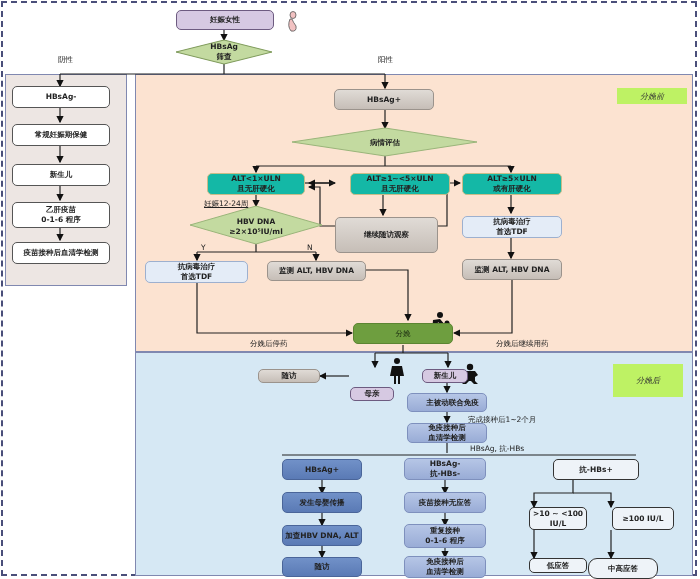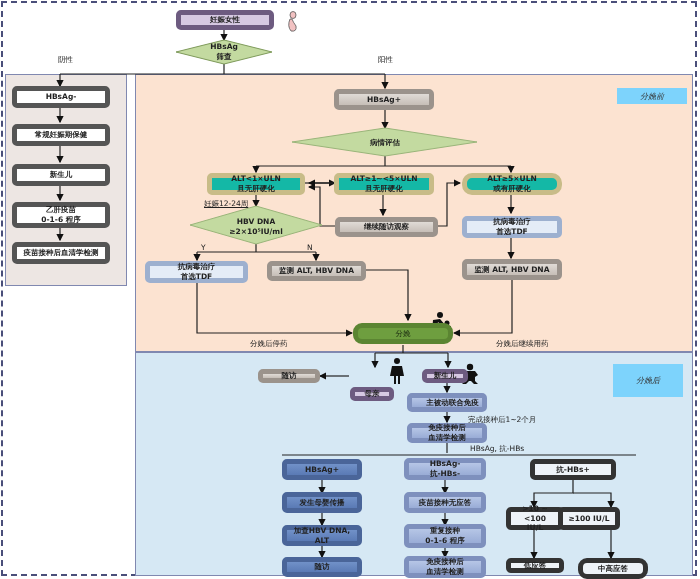--- a/index.html
+++ b/index.html
@@ -1,30 +1,30 @@
 <!DOCTYPE html>
 <html><head>
 <meta charset="utf-8">
 <style>
   html, body { margin:0; padding:0; }
   body { width:700px; height:579px; position:relative; background:#fff; font-family:"DejaVu Sans", sans-serif; overflow:hidden; }
   .frame { position:absolute; left:1px; top:1px; width:696px; height:575px; border:2px dashed #4a4f7a; box-sizing:border-box; }
   .panel { position:absolute; box-sizing:border-box; border:1px solid #8088b0; }
-  .box { position:absolute; box-sizing:border-box; border:5px solid #d946ef; border-radius:5px; display:flex; align-items:center; justify-content:center; text-align:center; font-size:7.5px; font-weight:bold; color:#222; line-height:1.3; white-space:pre-line; }
+  .box { position:absolute; box-sizing:border-box; border:1px solid #d946ef; border-radius:5px; display:flex; align-items:center; justify-content:center; text-align:center; font-size:7.5px; font-weight:bold; color:#222; line-height:1.3; white-space:pre-line; }
   .white { background:#fff; border-color:#555; }
   .purple { background:#d6c9e2; border-color:#6d5b80; }
   .grey { background:linear-gradient(#e0dbd6,#c6beb7); border-color:#9b938c; }
   .yellow { background:#14b8a6; border-color:#c8bc88; }
   .lightblue { background:#e4ecf7; border-color:#9db0cf; }
   .blue { background:linear-gradient(#b6c6e6,#99acd6); border-color:#7e90bd; }
   .darkblue { background:linear-gradient(#7191c8,#5a7ab5); border-color:#4a6599; }
-  .outline { background:#eef3f8; border-color:#333; }
+  .outline { background:#eef3f8; border-color:#333;margin-left:23px; }
   .green { background:#6e9e3f; border-color:#5b8532; color:#1a2a10; font-weight:normal; }
   .label { position:absolute; font-size:7.5px; font-weight:normal; color:#222; white-space:nowrap; }
-  .stage { position:absolute; background:#7dd3fc; font-size:8px; font-style:italic; color:#333; display:flex; align-items:center; justify-content:center; }
+  .stage { position:absolute; background:#bef264; font-size:8px; font-style:italic; color:#333; display:flex; align-items:center; justify-content:center; }
   svg.lines { position:absolute; left:0; top:0; }
   .diamond-text { position:absolute; font-size:7.5px; font-weight:bold; color:#222; text-align:center; line-height:1.3; white-space:pre-line; }
 </style>
 </head>
 <body>
 
 <div class="frame"></div>
 
 <div class="panel" style="left:5px;top:74px;width:122px;height:212px;background:#ede6e3;"></div>
 <div class="panel" style="left:135px;top:74px;width:558px;height:278px;background:#fce3d1;"></div>
@@ -122,37 +122,37 @@
 <div class="box white" style="left:12px;top:164px;width:98px;height:22px;">新生儿</div>
 <div class="box white" style="left:12px;top:202px;width:98px;height:26px;">乙肝疫苗
 0-1-6 程序</div>
 <div class="box white" style="left:12px;top:242px;width:98px;height:22px;">疫苗接种后血清学检测</div>
 
 <div class="stage" style="left:617px;top:88px;width:70px;height:16px;">分娩前</div>
 <div class="box grey" style="left:334px;top:89px;width:100px;height:21px;">HBsAg+</div>
 <div class="diamond-text" style="left:345px;top:138px;width:80px;">病情评估</div>
 <div class="box yellow" style="left:207px;top:173px;width:98px;height:22px;">ALT&lt;1×ULN
 且无肝硬化</div>
-<div class="box yellow" style="left:334px;top:173px;width:100px;height:22px;">ALT≥1~&lt;5×ULN
+<div class="box yellow" style="left:350px;top:173px;width:100px;height:22px;">ALT≥1~&lt;5×ULN
 且无肝硬化</div>
-<div class="box yellow" style="left:462px;top:173px;width:100px;height:22px;border-radius:10px;">ALT≥5×ULN
+<div class="box yellow" style="left:462px;top:173px;width:100px;height:22px;">ALT≥5×ULN
 或有肝硬化</div>
 <div class="label" style="left:204px;top:199px;font-weight:normal;text-decoration:underline;">妊娠12-24周</div>
 <div class="diamond-text" style="left:216px;top:217px;width:80px;">HBV DNA
 ≥2×10⁵IU/ml</div>
 <div class="label" style="left:201px;top:243px;">Y</div>
 <div class="label" style="left:307px;top:243px;">N</div>
-<div class="box grey" style="left:335px;top:217px;width:103px;height:20px;">继续随访观察</div>
+<div class="box grey" style="left:335px;top:217px;width:103px;height:36px;">继续随访观察</div>
 <div class="box lightblue" style="left:145px;top:261px;width:103px;height:22px;">抗病毒治疗
 首选TDF</div>
 <div class="box grey" style="left:267px;top:261px;width:99px;height:20px;">监测 ALT, HBV DNA</div>
 <div class="box lightblue" style="left:462px;top:216px;width:100px;height:22px;">抗病毒治疗
 首选TDF</div>
 <div class="box grey" style="left:462px;top:259px;width:100px;height:21px;">监测 ALT, HBV DNA</div>
-<div class="box green" style="left:353px;top:323px;width:100px;height:21px;border-radius:9px;">分娩</div>
+<div class="box green" style="left:353px;top:323px;width:100px;height:21px;">分娩</div>
 <div class="label" style="left:250px;top:339px;">分娩后停药</div>
 <div class="label" style="left:496px;top:339px;">分娩后继续用药</div>
 
 <div class="stage" style="left:613px;top:364px;width:70px;height:33px;">分娩后</div>
 <div class="box grey" style="left:258px;top:369px;width:62px;height:14px;">随访</div>
 <div class="box purple" style="left:350px;top:387px;width:44px;height:14px;">母亲</div>
 <div class="box purple" style="left:422px;top:369px;width:46px;height:14px;">新生儿</div>
 <div class="box blue" style="left:407px;top:393px;width:80px;height:19px;padding-left:11px;">主被动联合免疫</div>
 <div class="label" style="left:468px;top:415px;">完成接种后1~2个月</div>
 <div class="box blue" style="left:407px;top:423px;width:80px;height:20px;">免疫接种后
@@ -168,15 +168,15 @@
 抗-HBs-</div>
 <div class="box blue" style="left:404px;top:492px;width:82px;height:21px;">疫苗接种无应答</div>
 <div class="box blue" style="left:404px;top:524px;width:82px;height:24px;">重复接种
 0-1-6 程序</div>
 <div class="box blue" style="left:404px;top:556px;width:82px;height:22px;">免疫接种后
 血清学检测</div>
 
 <div class="box outline" style="left:530px;top:459px;width:86px;height:21px;">抗-HBs+</div>
 <div class="box outline" style="left:506px;top:507px;width:58px;height:23px;">&gt;10 ~ &lt;100
 IU/L</div>
-<div class="box outline" style="left:558px;top:507px;width:62px;height:23px;">≥100 IU/L</div>
+<div class="box outline" style="left:589px;top:507px;width:62px;height:23px;">≥100 IU/L</div>
 <div class="box outline" style="left:506px;top:558px;width:58px;height:15px;">低应答</div>
-<div class="box outline" style="left:578px;top:558px;width:70px;height:21px;border-radius:9px;">中高应答</div>
+<div class="box outline" style="left:565px;top:558px;width:70px;height:21px;border-radius:9px;">中高应答</div>
 
 </body></html>

